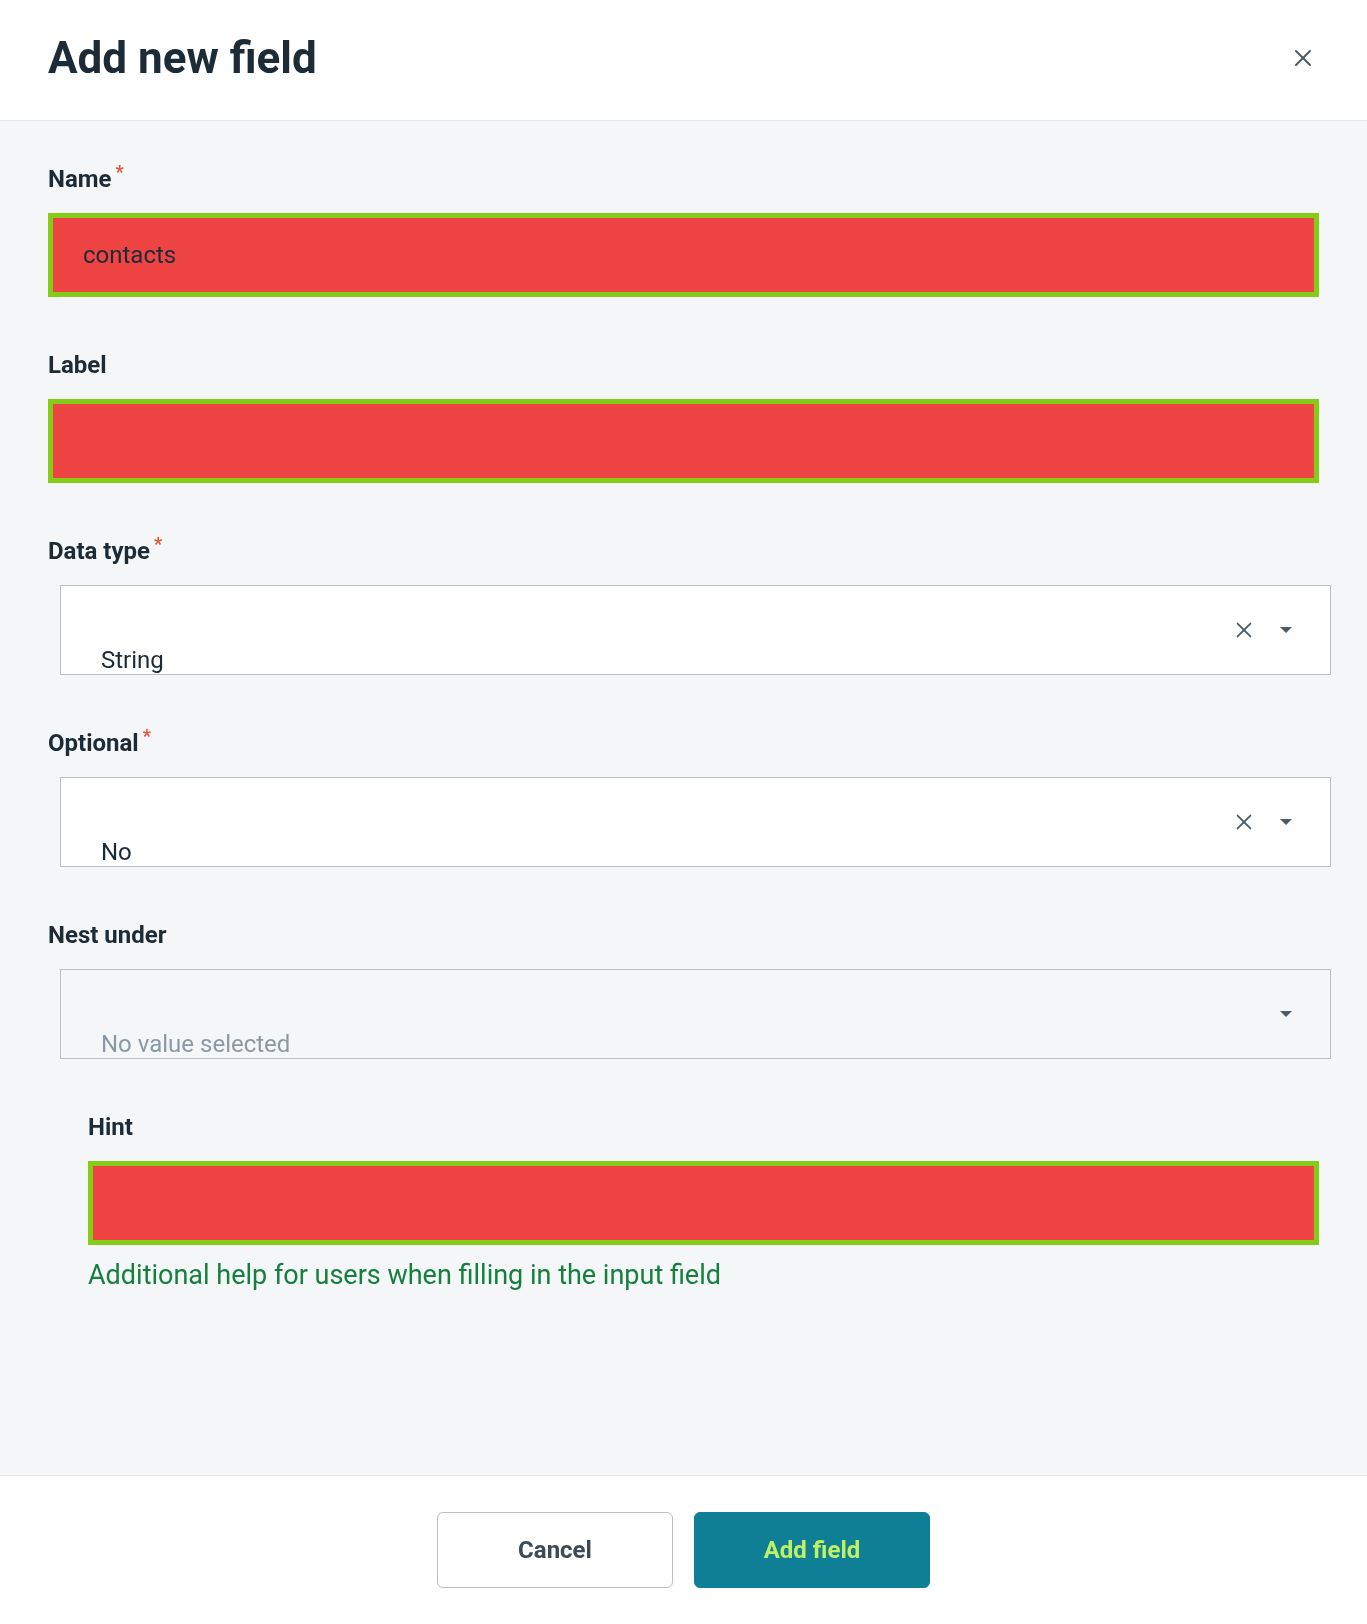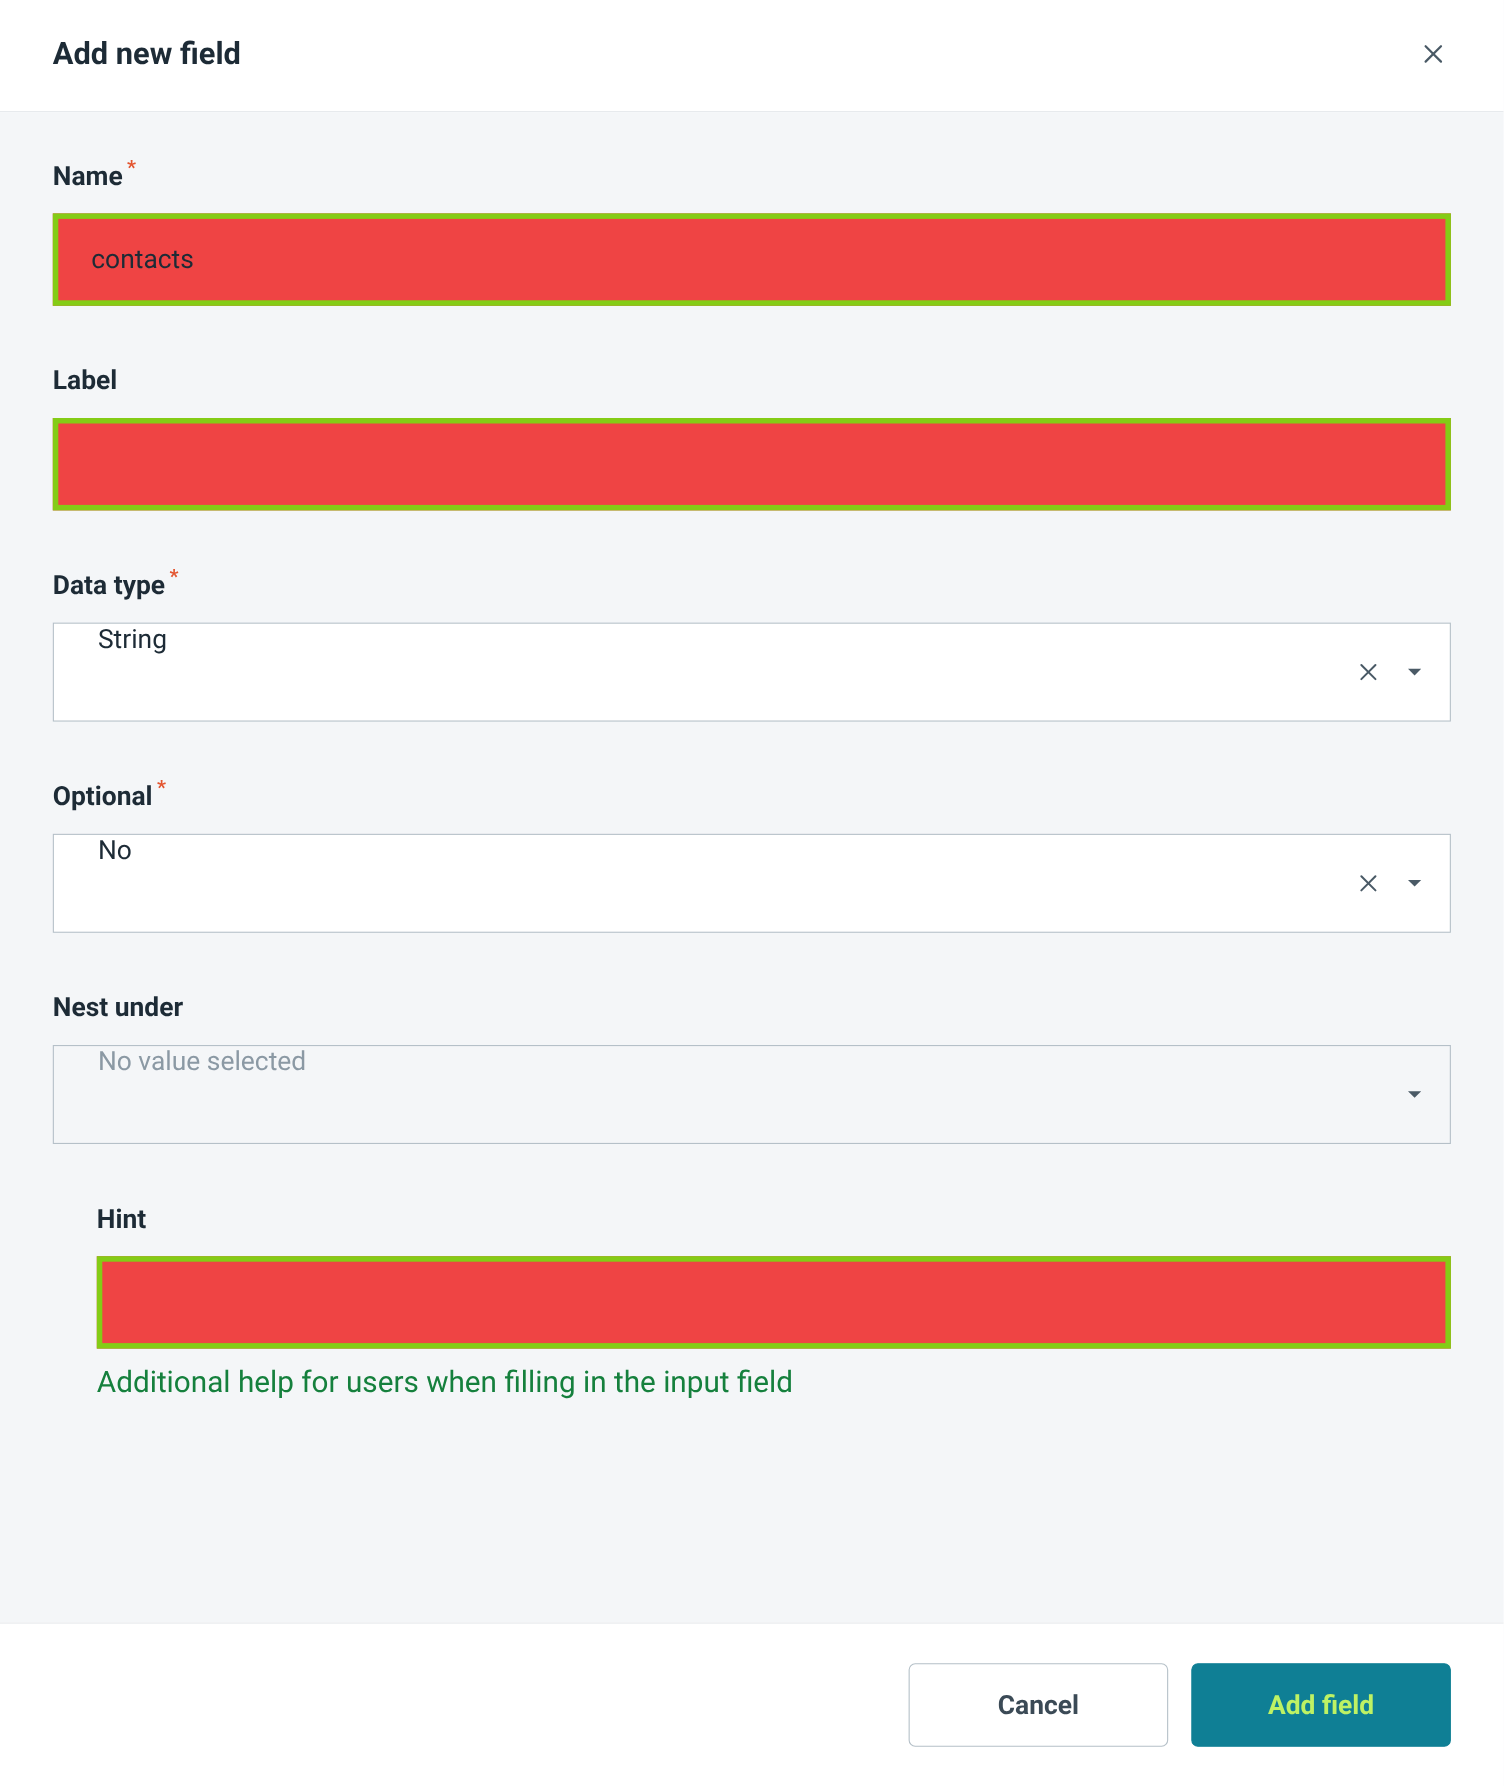--- a/index.html
+++ b/index.html
@@ -22,21 +22,21 @@
   }
   .modal-header {
     display: flex;
     align-items: center;
     justify-content: space-between;
     padding: 32px 48px 36px 48px;
     border-bottom: 1px solid #e5e8eb;
     background: #ffffff;
   }
   .modal-title {
-    font-size: 28px;
+    font-size: 44px;
     font-weight: 700;
     color: #1d2b36;
   }
   .close-btn {
     background: none;
     border: none;
     cursor: pointer;
     color: #4a5a66;
     padding: 4px;
     display: flex;
@@ -92,22 +92,23 @@
   }
   .select-input {
     width: 100%;
     height: 90px;
     border: 1px solid #b5c0c8;
     background: #ffffff;
     font-size: 24px;
     color: #1d2b36;
     padding: 0 120px 0 40px;
     display: flex;
-    align-items: flex-start;
-    cursor: pointer;
+    align-items: flex-end;
+    cursor: pointer;
+    margin-left: 12px;
   }
   .select-input.disabled-look {
     background: #f4f6f8;
     color: #8b99a4;
     padding-right: 75px;
   }
   .select-icons {
     position: absolute;
     right: 24px;
     top: 0;
@@ -136,21 +137,21 @@
   .help-text {
     font-size: 27px;
     color: #15803d;
     margin-top: 14px;
   }
   .modal-footer {
     border-top: 1px solid #e5e8eb;
     background: #ffffff;
     padding: 36px 48px;
     display: flex;
-    justify-content: flex-end;
+    justify-content: center;
     gap: 21px;
   }
   .btn {
     height: 76px;
     padding: 0 40px;
     font-size: 24px;
     font-weight: 700;
     border-radius: 6px;
     cursor: pointer;
     font-family: inherit;

